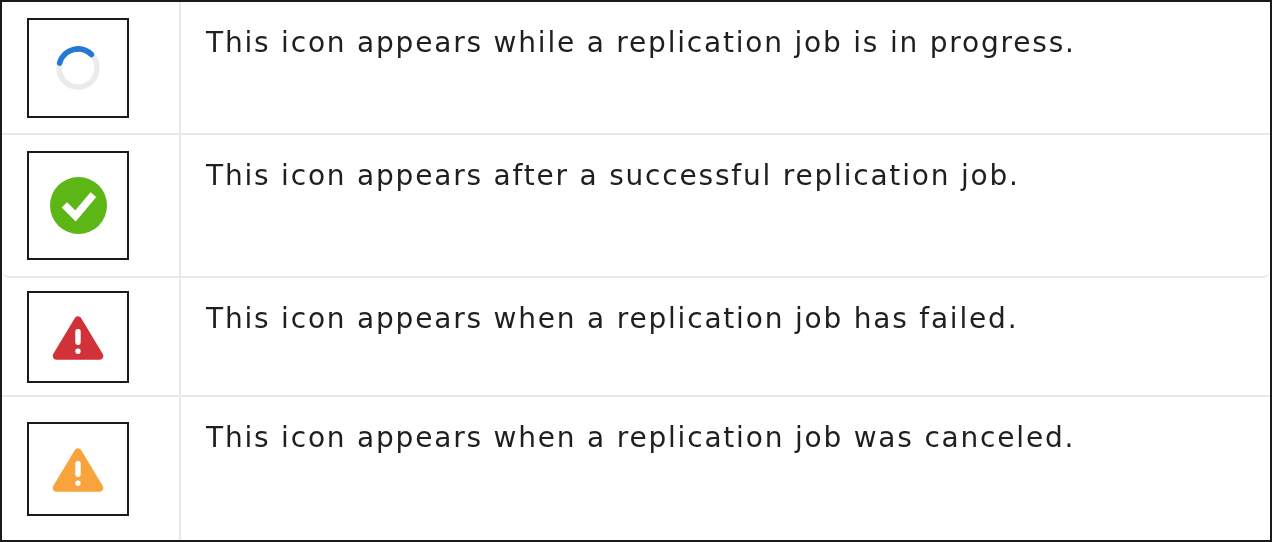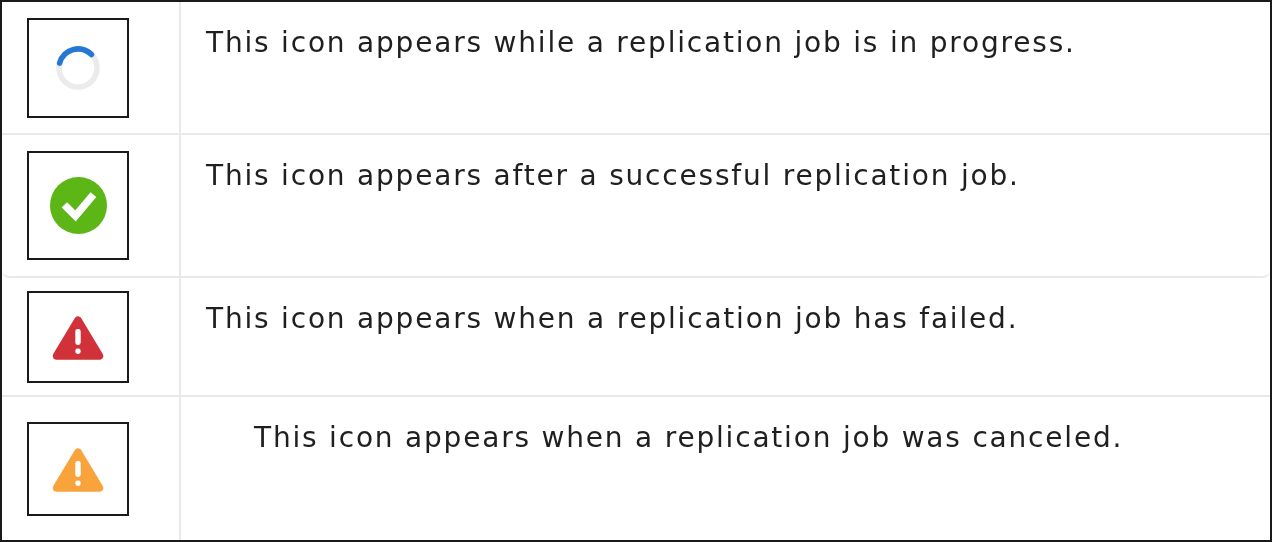--- a/index.html
+++ b/index.html
@@ -17,21 +17,21 @@
   }
 
   .row {
     display: flex;
     border-bottom: 2px solid #e9e9e9;
   }
   .row:last-child { border-bottom: none; }
   .row-1 { height: 137px; }
   .row-2 { height: 147px; border-radius: 7px; }
   .row-3 { height: 123px; }
-  .row-4 { height: 147px; gap: 48px; }
+  .row-4 { height: 147px; }
 
   .icon-cell {
     flex: 0 0 179px;
     width: 179px;
     border-right: 2px solid #e9e9e9;
     display: flex;
     align-items: center;
   }
 
   .icon-box {

